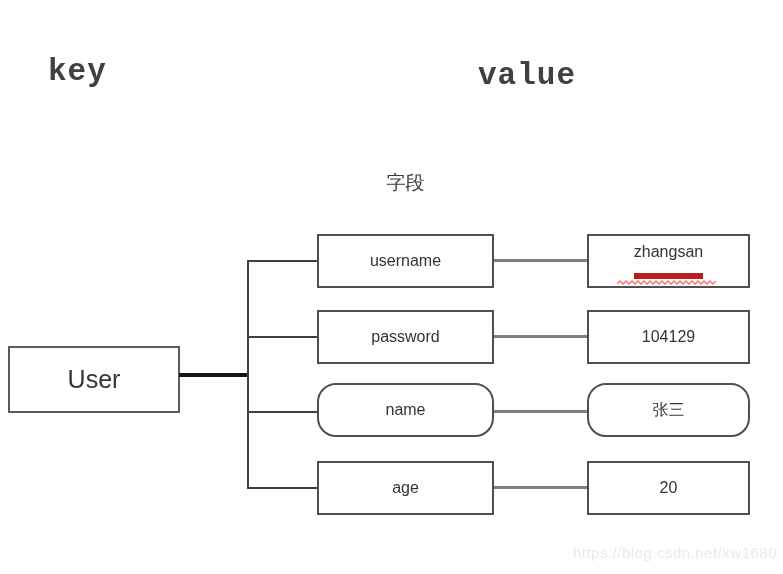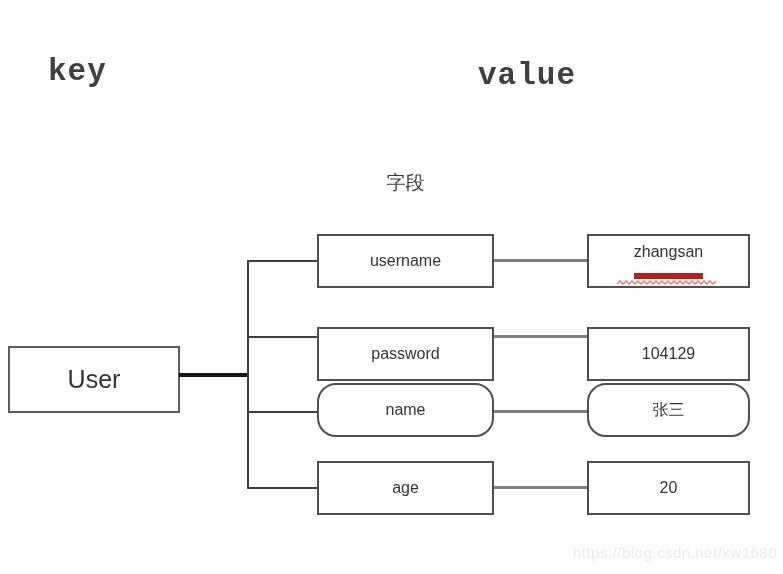--- a/index.html
+++ b/index.html
@@ -53,21 +53,21 @@
   }
   #user-box {
     left: 8px; top: 346px; width: 172px; height: 67px;
     border-color: #5c5c5c;
     font-size: 25px;
   }
   .field-box { left: 317px; width: 177px; height: 54px; }
   .value-box { left: 587px; width: 163px; height: 54px; }
 
   .field-box.r0, .value-box.r0 { top: 234px; }
-  .field-box.r1, .value-box.r1 { top: 310px; margin-top: 17px; }
+  .field-box.r1, .value-box.r1 { top: 310px; }
   .field-box.r2, .value-box.r2 { top: 383px; border-radius: 19px; }
   .field-box.r3, .value-box.r3 { top: 461px; }
 
   .line { position: absolute; }
   #root-line {
     left: 179px; top: 373px; width: 69px; height: 4px;
     background: #161616;
   }
   #spine {
     left: 247px; top: 260px; width: 2px; height: 229px;

